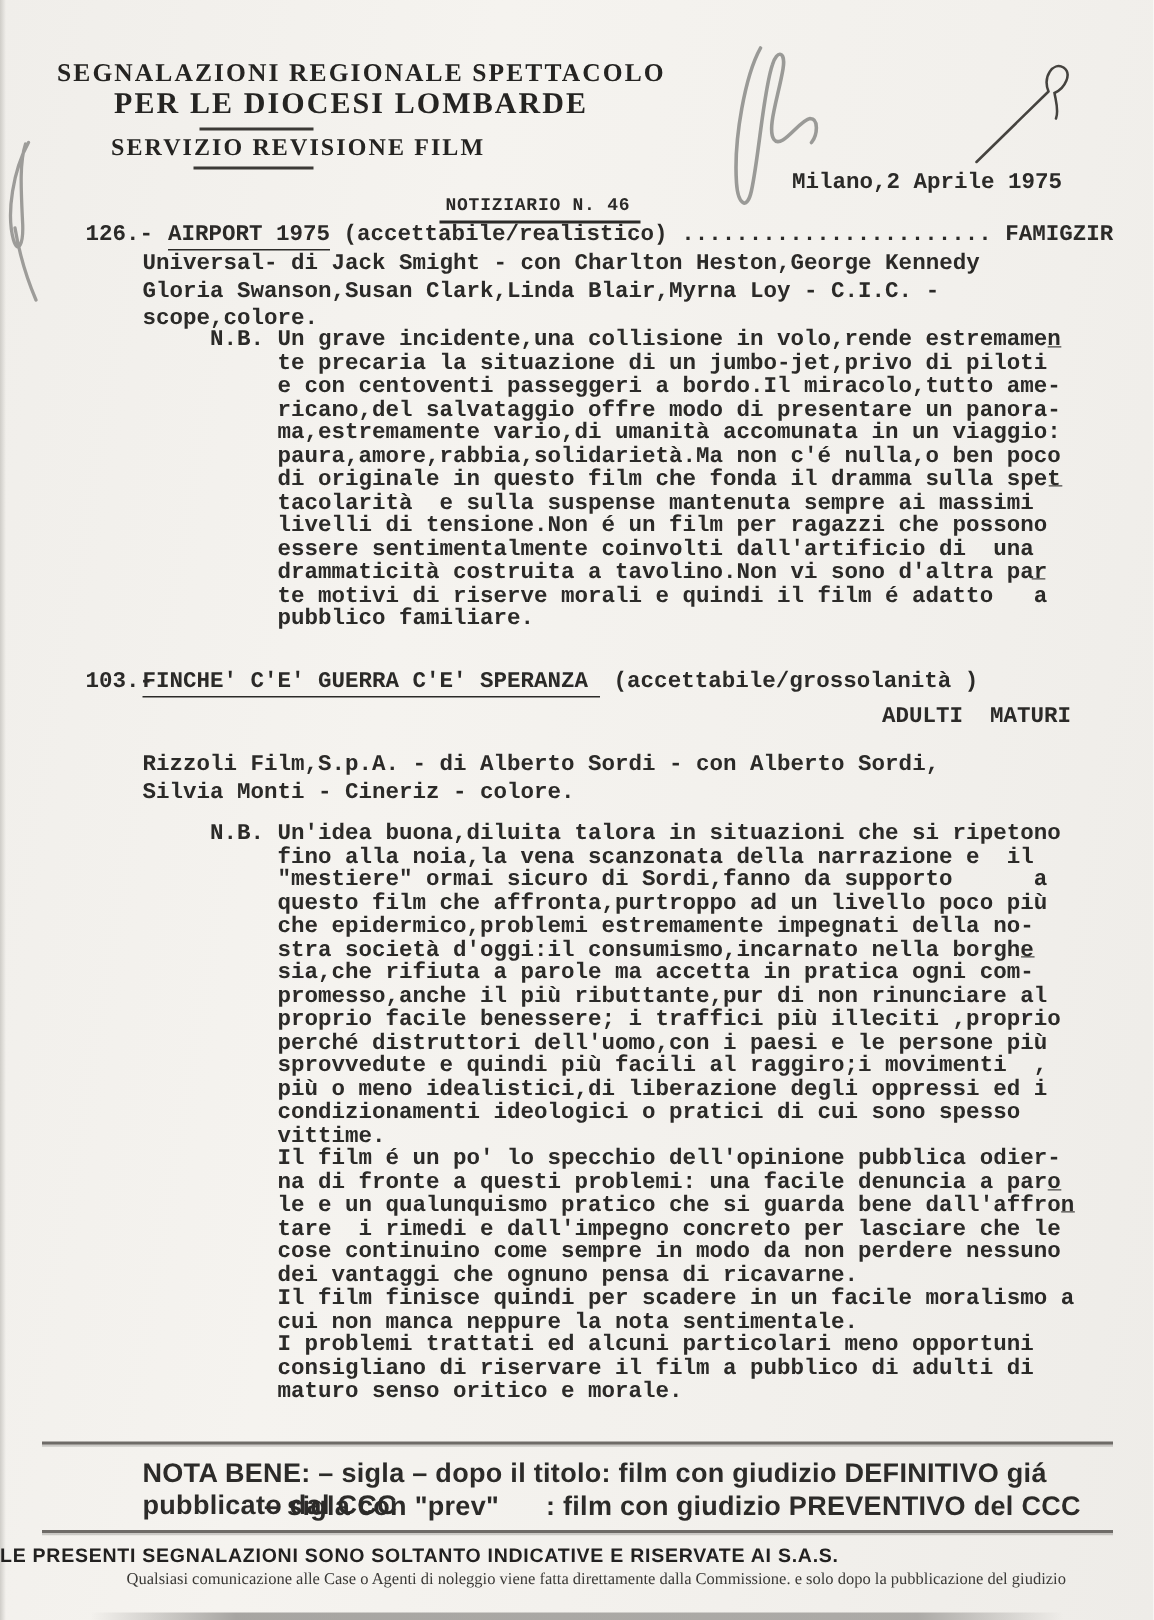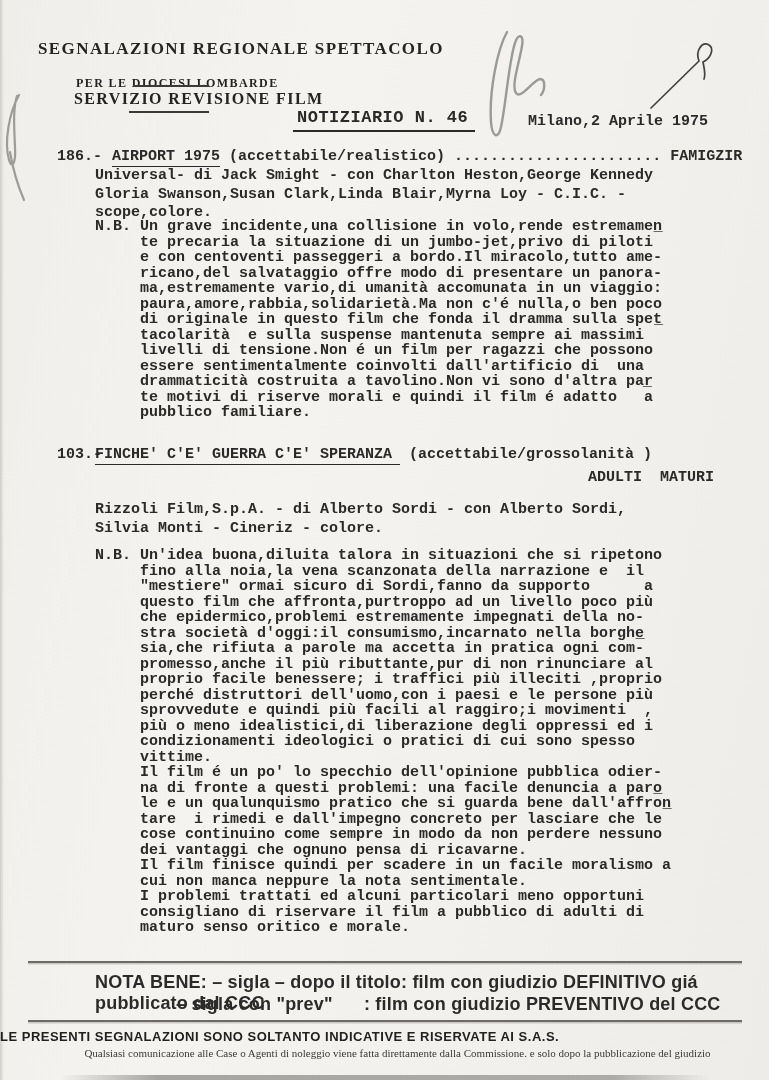--- a/index.html
+++ b/index.html
@@ -9,60 +9,60 @@
     font-family:"Liberation Sans",sans-serif;
   }
   .abs{position:absolute;}
   
   .tw{
     font-family:"Liberation Mono","DejaVu Sans Mono",monospace;
     font-weight:bold;color:#2b2a28;font-size:15px;line-height:15.5px;
   }
   pre.tw{margin:0;white-space:pre;}
   pre.credits{line-height:18.5px;}
-  pre.nb{line-height:15.5px;}
+  pre.nb{line-height:15.5px;margin-left:45px;}
   .u{border-bottom:1.6px solid #2b2a28;padding-bottom:1px;}
   .u2{border-bottom:1.6px solid #2b2a28;padding-bottom:1px;padding-right:8px;text-align:center;}
   
   .serif-head{
     font-family:"Liberation Serif","DejaVu Serif",serif;
     color:#252422;font-weight:600;letter-spacing:1.4px;
   }
   .hrule{height:2px;background:#3c3a37;}
-  .bulletin{font-size:17px;letter-spacing:0.5px;}
+  .bulletin{font-size:12px;letter-spacing:0.5px;margin-top:20px;}
   .bulletin span{border-bottom:2px solid #2b2a28;padding:0 7px 3px 4px;}
   
   .frule{height:2px;background:#6e6b67;box-shadow:0 1.5px 0 rgba(110,107,103,.3);}
   .fnb{font-size:18px;font-weight:bold;color:#2c2b29;letter-spacing:.2px;}
   .fnb2{white-space:pre;}
   .notice{width:100%;text-align:left;font-size:13px;font-weight:bold;color:#222120;letter-spacing:.5px;}
   .smallprint{width:100%;text-align:center;font-family:"Liberation Serif","DejaVu Serif",serif;
     font-size:11px;color:#3a3936;padding-left:13px;}
   .edge{left:0;top:0;width:4px;height:100%;background:linear-gradient(to right,#cfcdc8,rgba(243,241,237,0));}
   .bottom-smudge{left:60px;right:60px;bottom:0;height:5px;
     background:linear-gradient(to right,rgba(90,88,85,0),rgba(90,88,85,.5) 15%,rgba(90,88,85,.45) 85%,rgba(90,88,85,0));}
   svg.marks{position:absolute;left:0;top:0;pointer-events:none;}
 </style>
 </head>
 <body>
 
 <div class="abs edge"></div>
 
 <div class="abs serif-head" style="left:38px;top:39px;font-size:17px;">SEGNALAZIONI REGIONALE SPETTACOLO</div>
-<div class="abs serif-head" style="left:76px;top:76px;font-size:12px;">PER LE DIOCESI LOMBARDE</div>
+<div class="abs serif-head" style="left:76px;top:58px;font-size:20px;">PER LE DIOCESI LOMBARDE</div>
 <div class="abs hrule" style="left:133px;top:85px;width:76px;"></div>
 <div class="abs serif-head" style="left:74px;top:90px;font-size:16px;">SERVIZIO REVISIONE FILM</div>
 <div class="abs hrule" style="left:129px;top:111px;width:80px;"></div>
 
 <div class="abs tw bulletin" style="left:293px;top:110px;">
   <span>NOTIZIARIO N. 46</span>
 </div>
 <div class="abs tw" style="left:528px;top:114px;">Milano,2 Aprile 1975</div>
 
-<div class="abs tw" style="left:57px;top:149px;">186.-</div>
+<div class="abs tw" style="left:57px;top:149px;">126.-</div>
 <div class="abs tw" style="left:112px;top:149px;">
   <span class="u">AIRPORT 1975</span>
   <span>(accettabile/realistico)</span>
   <span>.......................</span>
   <span>FAMIGZIR</span>
 </div>
 <pre class="abs tw credits" style="left:95px;top:167px;">Universal- di Jack Smight - con Charlton Heston,George Kennedy
 Gloria Swanson,Susan Clark,Linda Blair,Myrna Loy - C.I.C. -
 scope,colore.</pre>
 <pre class="abs tw nb" style="left:95px;top:219px;">N.B. Un grave incidente,una collisione in volo,rende estremamen̲

